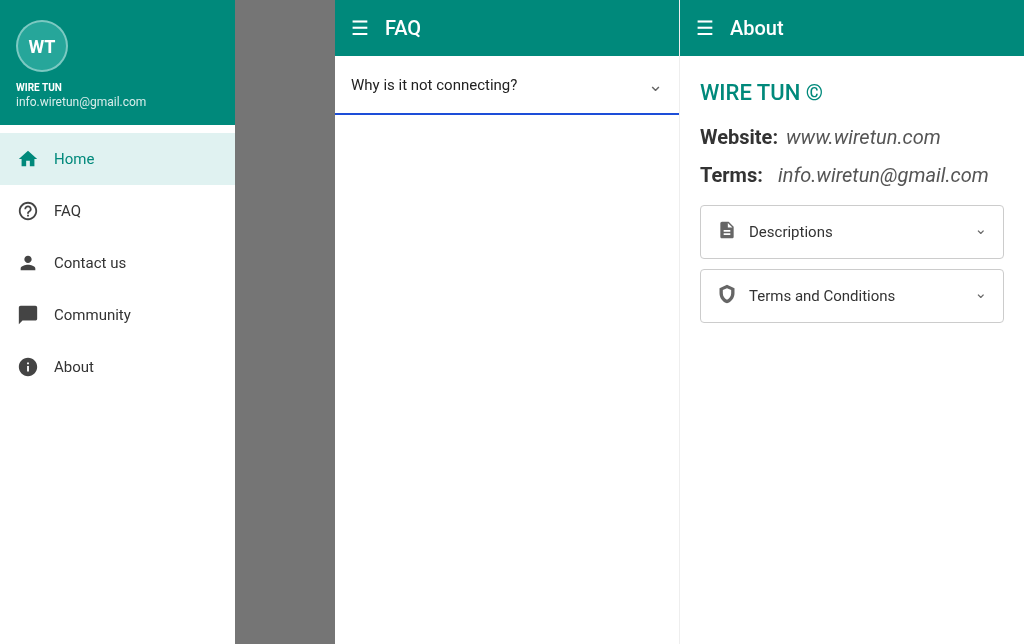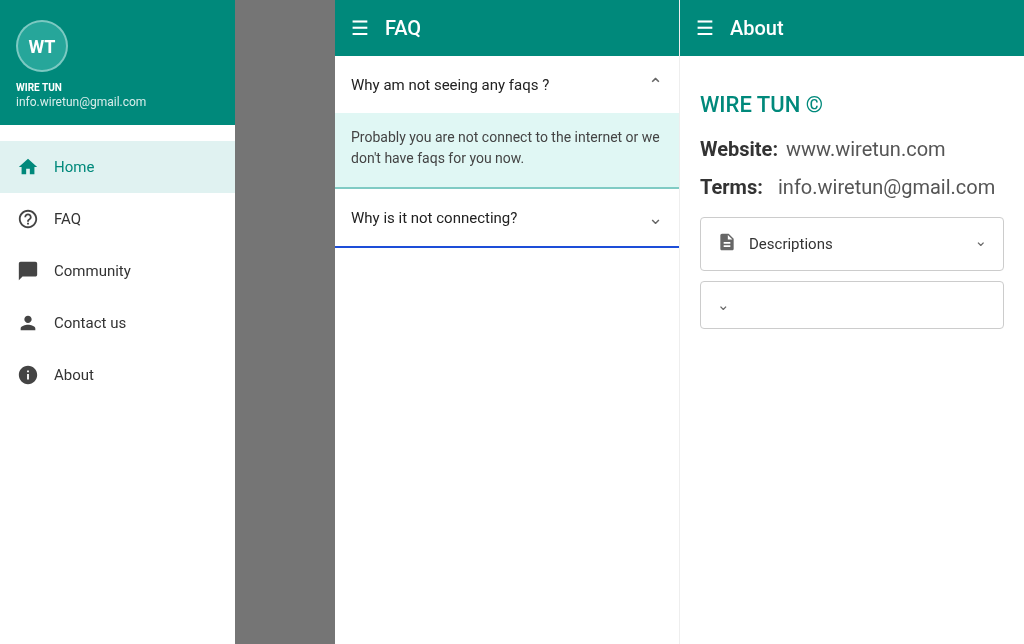--- a/index.html
+++ b/index.html
@@ -7,21 +7,21 @@
 
     
     .app-container { display: flex; width: 1024px; height: 644px; }
 
     
     .sidebar { width: 235px; background: #fff; display: flex; flex-direction: column; flex-shrink: 0; overflow: hidden; }
     .sidebar-header { background: #00897B; padding: 20px 16px 16px; }
     .avatar-circle { width: 52px; height: 52px; background: #26A69A; border-radius: 50%; display: flex; align-items: center; justify-content: center; color: #fff; font-weight: bold; font-size: 18px; border: 2px solid rgba(255,255,255,0.4); margin-bottom: 10px; }
     .sidebar-username { color: #fff; font-weight: bold; font-size: 10px; }
     .sidebar-email { color: rgba(255,255,255,0.85); font-size: 12px; margin-top: 2px; }
-    .sidebar-nav { flex: 1; padding: 16px 0; text-align: right; }
+    .sidebar-nav { flex: 1; padding: 8px 0; text-align: right; }
     .nav-item { display: flex; align-items: center; padding: 14px 16px; cursor: pointer; color: #333; font-size: 15px; }
     .nav-item.active { background: #E0F2F1; color: #00897B; }
     .nav-icon { width: 24px; height: 24px; margin-right: 14px; display: flex; align-items: center; justify-content: center; flex-shrink: 0; }
     .nav-icon svg { width: 22px; height: 22px; }
 
     
     .drawer-bg { width: 100px; background: #757575; flex-shrink: 0; }
 
     
     .faq-panel { width: 345px; background: #fff; display: flex; flex-direction: column; flex-shrink: 0; border-right: 1px solid #eee; }
@@ -34,25 +34,25 @@
     .faq-item { border-bottom: 2px solid #80CBC4; }
     .faq-question { display: flex; justify-content: space-between; align-items: center; padding: 18px 16px; cursor: pointer; font-size: 15px; color: #222; }
     .faq-chevron { color: #666; font-size: 18px; }
     .faq-answer { background: #E0F7F4; padding: 14px 16px 18px; font-size: 14px; color: #444; line-height: 1.5; }
     .faq-item-collapsed { border-bottom: 2px solid #1d4ed8; }
     .faq-question-collapsed { display: flex; justify-content: space-between; align-items: center; padding: 18px 16px; cursor: pointer; font-size: 15px; color: #222; }
 
     
     .about-panel { flex: 1; background: #fff; display: flex; flex-direction: column; }
     .about-header { background: #00897B; padding: 16px 16px; display: flex; align-items: center; min-height: 56px; }
-    .about-content { padding: 36px 20px; flex: 1; }
+    .about-content { padding: 24px 20px; flex: 1; }
     .about-title { font-size: 22px; color: #00897B; font-weight: 500; margin-bottom: 20px; }
     .about-info-row { display: flex; align-items: center; margin-bottom: 14px; font-size: 20px; }
     .about-label { font-weight: bold; color: #333; min-width: 70px; }
-    .about-value { color: #555; margin-left: 8px; }
+    .about-value { color: #555; margin-left: 8px; font-style: italic; }
 
     
     .accordion-item { border: 1px solid #ccc; border-radius: 4px; margin-bottom: 10px; }
     .accordion-header { display: flex; justify-content: space-between; padding: 14px 16px; cursor: pointer; font-size: 15px; color: #333; }
     .accordion-icon { margin-right: 12px; color: #666; }
     .accordion-label { flex: 1; }
     .accordion-chevron { color: #666; }
     .accordion-left { display: flex; align-items: center; }
   </style>
 </head>
@@ -89,33 +89,33 @@
           <svg viewBox="0 0 24 24" fill="#444">
               <path d="M11 18h2v-2h-2v2zm1-16C6.48 2 2 6.48 2 12s4.48 10 10 10 10-4.48 10-10S17.52 2 12 2zm0 18c-4.41 0-8-3.59-8-8s3.59-8 8-8 8 3.59 8 8-3.59 8-8 8zm0-14c-2.21 0-4 1.79-4 4h2c0-1.1.9-2 2-2s2 .9 2 2c0 2-3 1.75-3 5h2c0-2.25 3-2.5 3-5 0-2.21-1.79-4-4-4z"></path>
             </svg>
         </span>
         <span>FAQ</span>
       </div>
 
       <div class="nav-item">
         <span class="nav-icon">
           <svg viewBox="0 0 24 24" fill="#444">
-              <path d="M20 2H4c-1.1 0-2 .9-2 2v18l4-4h14c1.1 0 2-.9 2-2V4c0-1.1-.9-2-2-2z"></path>
+              <path d="M12 12c2.21 0 4-1.79 4-4s-1.79-4-4-4-4 1.79-4 4 1.79 4 4 4zm0 2c-2.67 0-8 1.34-8 4v2h16v-2c0-2.66-5.33-4-8-4z"></path>
             </svg>
         </span>
-        <span>Community</span>
+        <span>Contact us</span>
       </div>
 
       <div class="nav-item">
         <span class="nav-icon">
           <svg viewBox="0 0 24 24" fill="#444">
-              <path d="M12 12c2.21 0 4-1.79 4-4s-1.79-4-4-4-4 1.79-4 4 1.79 4 4 4zm0 2c-2.67 0-8 1.34-8 4v2h16v-2c0-2.66-5.33-4-8-4z"></path>
+              <path d="M20 2H4c-1.1 0-2 .9-2 2v18l4-4h14c1.1 0 2-.9 2-2V4c0-1.1-.9-2-2-2z"></path>
             </svg>
         </span>
-        <span>Contact us</span>
+        <span>Community</span>
       </div>
 
       <div class="nav-item">
         <span class="nav-icon">
           <svg viewBox="0 0 24 24" fill="#444">
               <path d="M12 2C6.48 2 2 6.48 2 12s4.48 10 10 10 10-4.48 10-10S17.52 2 12 2zm1 15h-2v-6h2v6zm0-8h-2V7h2v2z"></path>
             </svg>
         </span>
         <span>About</span>
       </div>
@@ -124,29 +124,20 @@
 
   <div class="drawer-bg"></div>
 
   <div class="faq-panel">
     <div class="panel-header">
       <span class="hamburger-icon">☰</span>
       <span class="panel-title">FAQ</span>
     </div>
     <div class="panel-content">
 
-      <div class="faq-item">
-        <div class="faq-question">
-          <span>Why am not seeing any faqs ?</span>
-          <span class="faq-chevron">⌃</span>
-        </div>
-        <div class="faq-answer">
-          <span>Probably you are not connect to the internet or we don't have faqs for you now.</span>
-        </div>
-      </div>
 
       <div class="faq-item-collapsed">
         <div class="faq-question-collapsed">
           <span>Why is it not connecting?</span>
           <span class="faq-chevron">⌄</span>
         </div>
       </div>
     </div>
   </div>
 
@@ -176,20 +167,28 @@
                 </svg>
             </span>
             <span class="accordion-label">Descriptions</span>
           </div>
           <span class="accordion-chevron">⌄</span>
         </div>
       </div>
 
       <div class="accordion-item">
         <div class="accordion-header">
+          <div class="accordion-left">
+            <span class="accordion-icon">
+              <svg width="20" height="20" viewBox="0 0 24 24" fill="#666">
+                  <path d="M12 1L3 5v6c0 5.55 3.84 10.74 9 12 5.16-1.26 9-6.45 9-12V5l-9-4zm0 4l5 2.18V11c0 3.5-2.33 6.79-5 7.93-2.67-1.14-5-4.43-5-7.93V7.18L12 5z"></path>
+                </svg>
+            </span>
+            <span class="accordion-label">Terms and Conditions</span>
+          </div>
           <span class="accordion-chevron">⌄</span>
         </div>
       </div>
 
     </div>
   </div>
 
 </div>
 
 </body></html>

